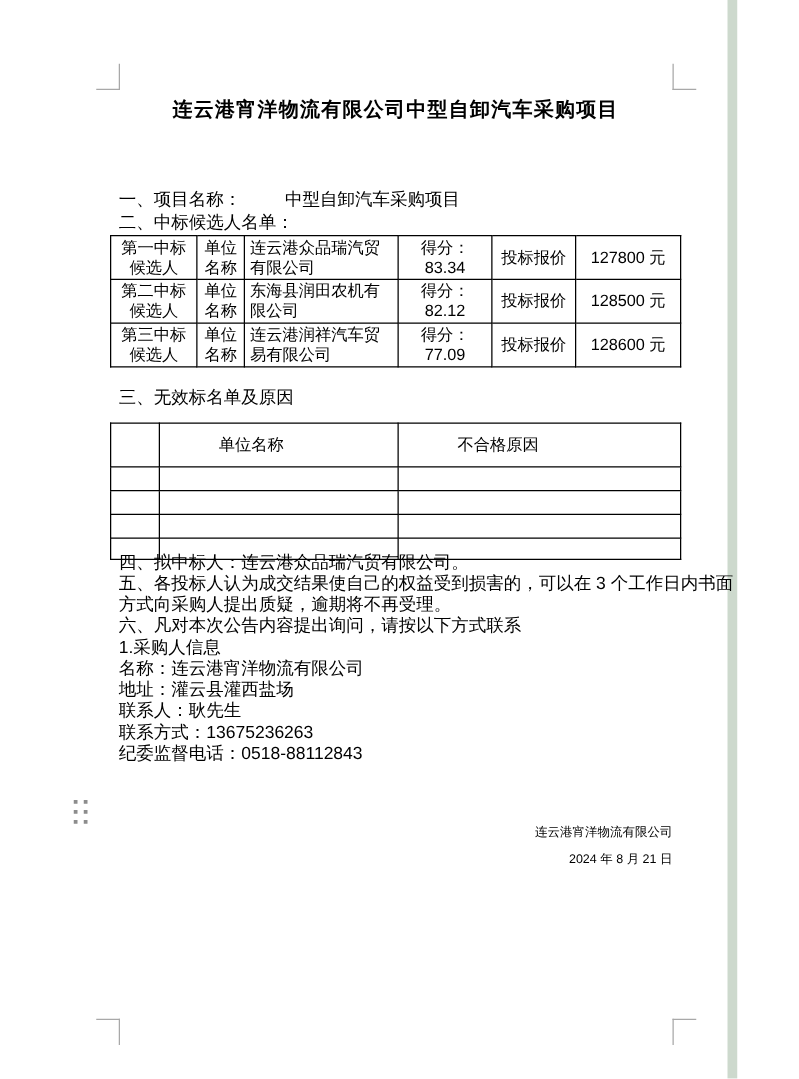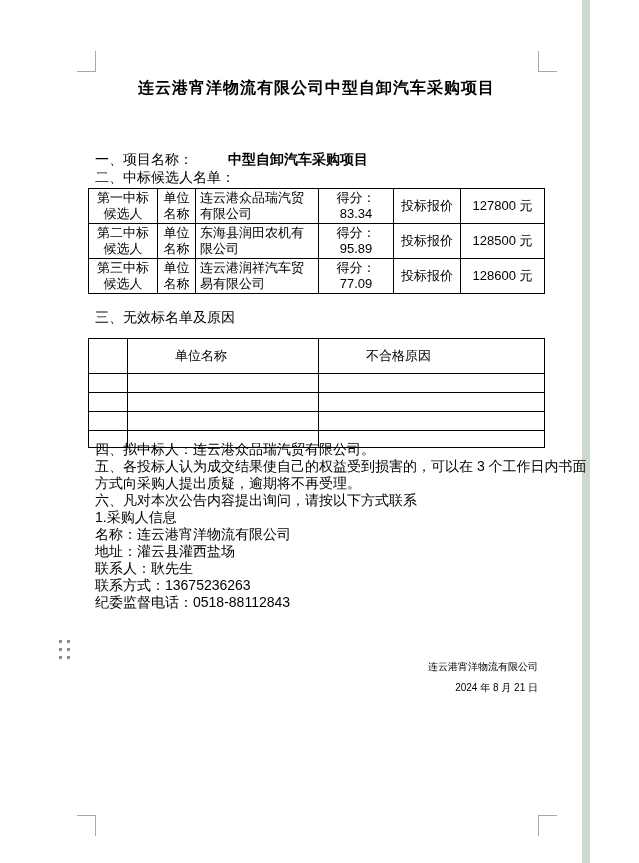--- a/index.html
+++ b/index.html
@@ -23,21 +23,21 @@
   }
   .doc-subtitle {
     position:absolute; top:117px; left:95px; width:443px; margin:0;
     text-align:center; font-size:15px; font-weight:bold; letter-spacing:1px;
   }
 
   .bodyline { position:absolute; left:95px; font-size:14px; line-height:17px; white-space:nowrap; }
   .line-s1 { top:151px; }
   .line-s2 { top:169px; }
   .line-s3 { top:309px; }
-  .bold { font-weight:bold;padding-left:35px; }
+  .bold { font-weight:normal;padding-left:35px; }
 
   table.doc-table {
     position:absolute; left:88px; border-collapse:collapse; table-layout:fixed;
     font-size:13px; line-height:16px;
   }
   table.doc-table td { border:1px solid #000; padding:1px 4px; overflow:hidden; }
 
   table.t1 { top:188px; width:456px; }
   table.t1 td { text-align:center; vertical-align:middle; height:32px; }
   table.t1 td.company { text-align:left; }
@@ -94,21 +94,21 @@
       <td>单位名称</td>
       <td class="company">连云港众品瑞汽贸有限公司</td>
       <td>得分：83.34</td>
       <td>投标报价</td>
       <td>127800 元</td>
     </tr>
     <tr>
       <td>第二中标候选人</td>
       <td>单位名称</td>
       <td class="company">东海县润田农机有限公司</td>
-      <td>得分：95.89</td>
+      <td>得分：82.12</td>
       <td>投标报价</td>
       <td>128500 元</td>
     </tr>
     <tr>
       <td>第三中标候选人</td>
       <td>单位名称</td>
       <td class="company">连云港润祥汽车贸易有限公司</td>
       <td>得分：77.09</td>
       <td>投标报价</td>
       <td>128600 元</td>

